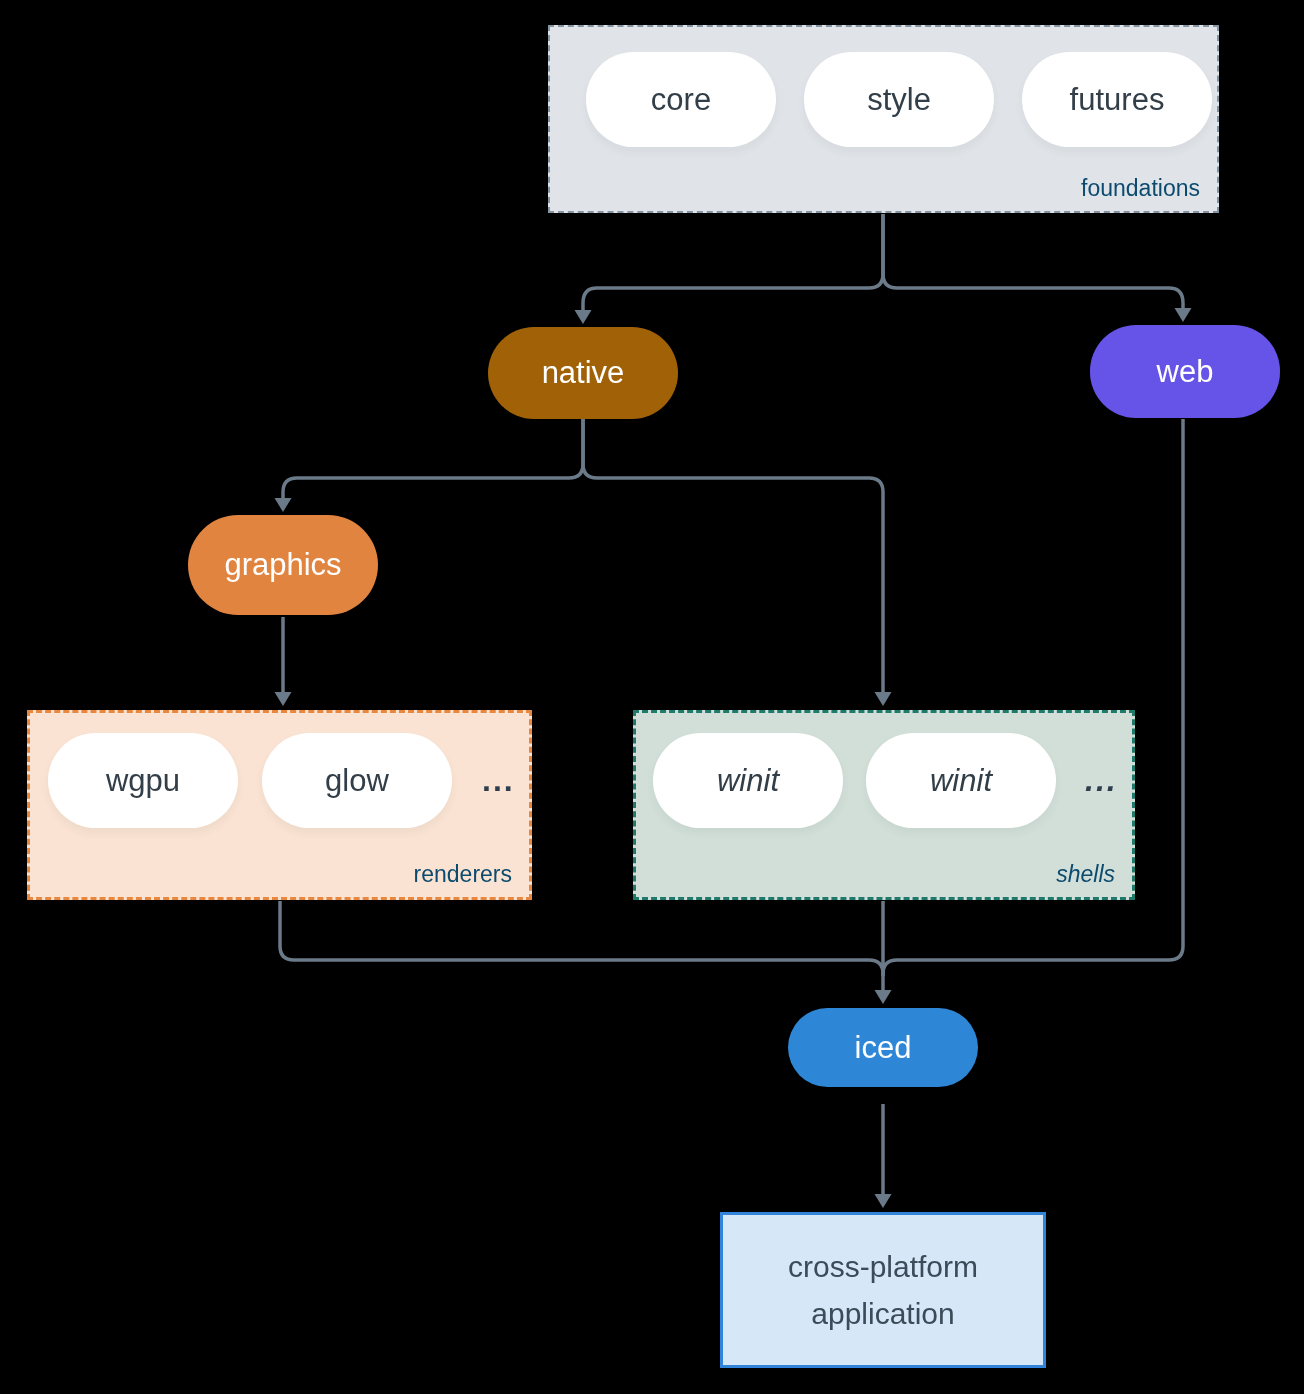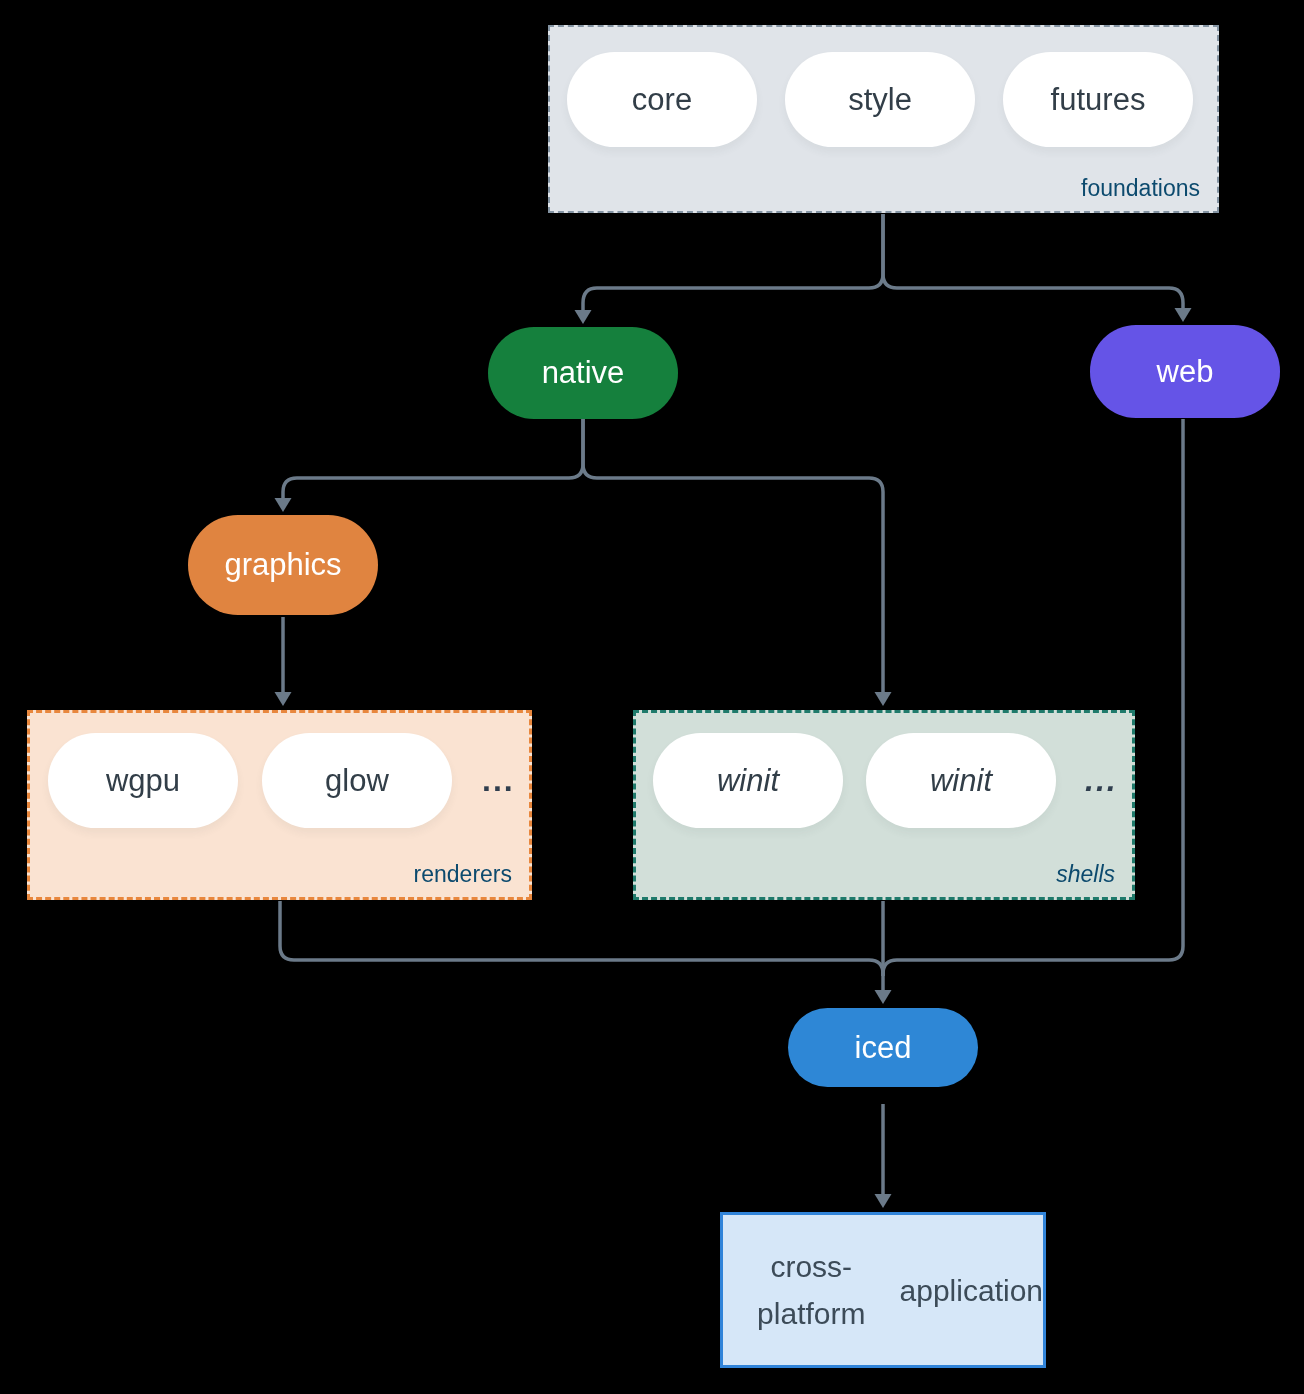--- a/index.html
+++ b/index.html
@@ -14,21 +14,21 @@
   .group{
     position:absolute;
     box-sizing:border-box;
     display:flex;
     align-items:flex-start;
   }
   .group-foundations{
     left:548px;top:25px;width:671px;height:188px;
     background:#e0e4e9;
     border:2.5px dashed #8494a3;
-    padding:25px 17px;gap:28px;
+    padding:25px 36px;gap:28px;
   }
   .group-renderers{
     left:27px;top:710px;width:505px;height:190px;
     background:#fae3d2;
     border:3px dashed #e8873d;
     padding:20px 18px;gap:24px;
   }
   .group-shells{
     left:633px;top:710px;width:502px;height:190px;
     background:#d2dfd9;
@@ -61,31 +61,31 @@
     font-size:23px;
     color:#0c4a6e;
   }
   .node{
     position:absolute;
     display:flex;align-items:center;justify-content:center;
     color:#ffffff;
     font-size:31px;
     box-sizing:border-box;
   }
-  .node-native{left:488px;top:327px;width:190px;height:92px;border-radius:46px;background:#15803d;}
+  .node-native{left:488px;top:327px;width:190px;height:92px;border-radius:46px;background:#a16207;}
   .node-web{left:1090px;top:325px;width:190px;height:93px;border-radius:46px;background:#6554e7;}
   .node-graphics{left:188px;top:515px;width:190px;height:100px;border-radius:50px;background:#e08440;}
   .node-iced{left:788px;top:1008px;width:190px;height:79px;border-radius:47px;background:#2e87d6;}
   .app-box{
     position:absolute;
     left:720px;top:1212px;width:326px;height:156px;
     box-sizing:border-box;
     background:#d6e7f8;
     border:3px solid #3184d9;
-    display:flex;flex-direction:row;
+    display:flex;flex-direction:column;
     align-items:center;justify-content:center;
     color:#3c4b58;
     font-size:30px;
     line-height:47px;
     text-align:center;
   }
 </style>
 </head>
 <body>
 

